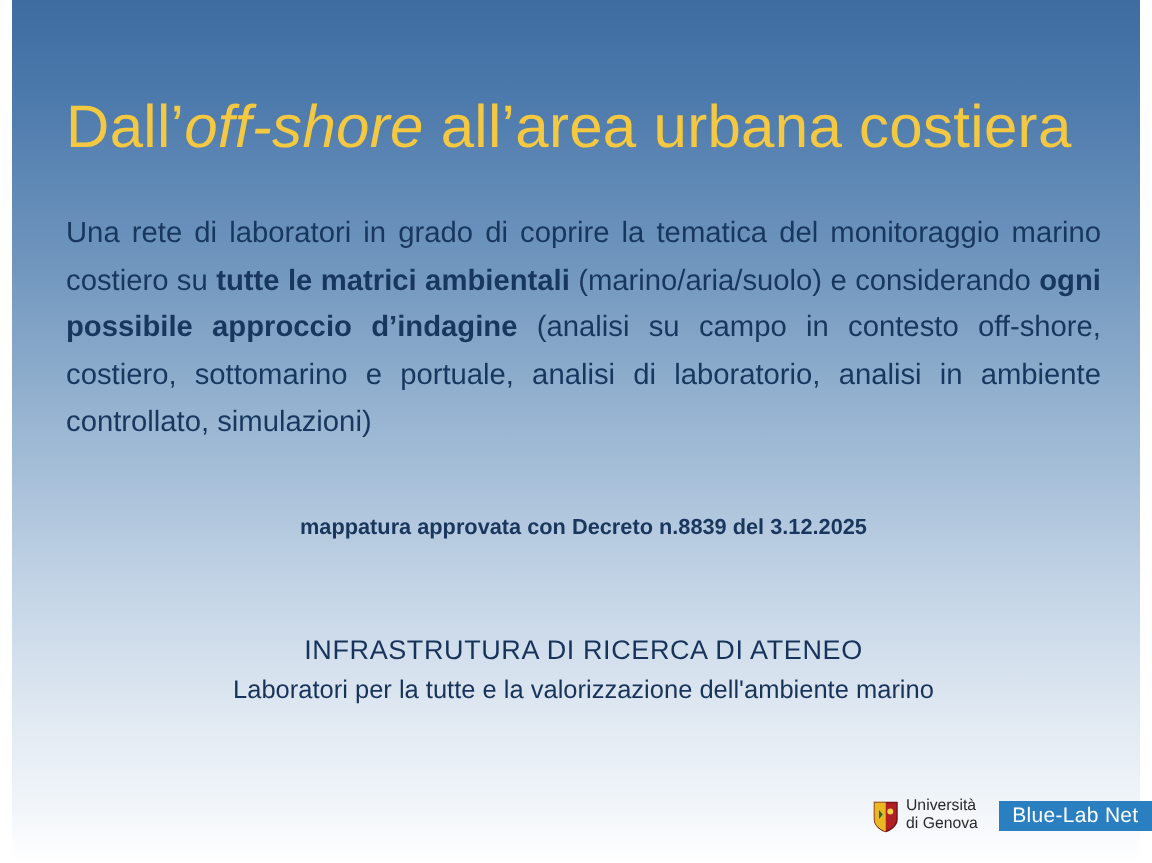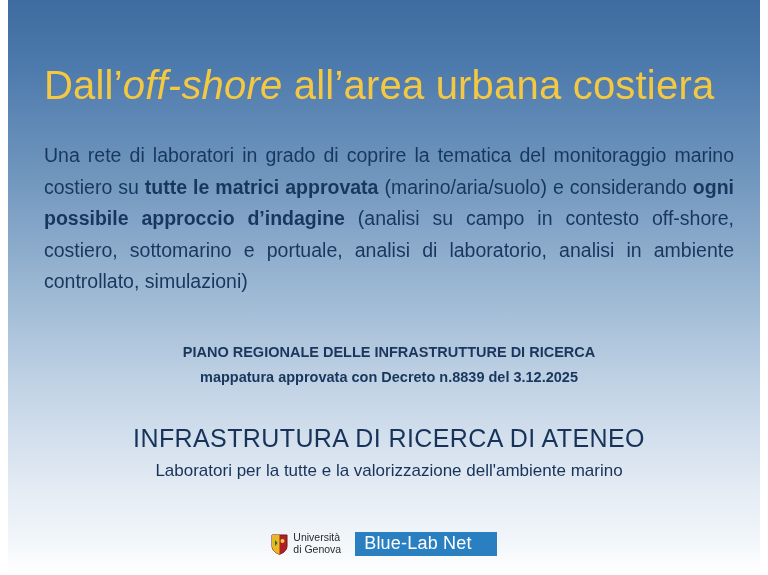--- a/index.html
+++ b/index.html
@@ -85,38 +85,38 @@
 
   .infra-block {
     position: absolute;
     left: 44px;
     top: 420px;
     width: 690px;
     text-align: center;
     color: #17335a;
   }
   .infra-title {
-    font-size: 25px;
+    font-size: 18px;
     letter-spacing: 0.4px;
     line-height: 1.5;
   }
   .infra-sub {
     font-size: 17px;
     line-height: 1.5;
   }
 
   .footer {
     position: absolute;
     left: 0;
     right: 0;
     bottom: 14px;
     height: 34px;
     display: flex;
     align-items: center;
-    justify-content: center;
+    justify-content: flex-end;
     gap: 14px;
   }
   .unige-logo {
     display: flex;
     align-items: center;
     gap: 5px;
   }
   .unige-shield {
     width: 17px;
     height: 21px;
@@ -125,44 +125,43 @@
   }
   .unige-text {
     font-size: 10.5px;
     line-height: 1.12;
     color: #2a2a2a;
     text-align: left;
   }
   .bluelab {
     background: #2a7fc1;
     color: #ffffff;
-    font-size: 18px;
-    padding: 2px 25px 3px 9px;
+    font-size: 14px;
+    padding: 2px 9px 3px 9px;
     line-height: 1.1;
     letter-spacing: 0.2px;
   }
 </style>
 </head>
 <body>
 
 <div class="slide">
 
   <div class="edge left"></div>
   <div class="edge right"></div>
 
   <div class="title">
     <span>Dall’</span><span class="ital">off-shore</span><span> all’area urbana costiera</span>
   </div>
 
   <div class="body-text">
-    <span>Una rete di laboratori in grado di coprire la tematica del monitoraggio marino costiero su </span><b>tutte le matrici approvata</b><span> (marino/aria/suolo) e considerando </span><b>ogni possibile approccio d’indagine</b><span> (analisi su campo in contesto off-shore, costiero, sottomarino e portuale, analisi di laboratorio, analisi in ambiente controllato, simulazioni)</span>
+    <span>Una rete di laboratori in grado di coprire la tematica del monitoraggio marino costiero su </span><b>tutte le matrici ambientali</b><span> (marino/aria/suolo) e considerando </span><b>ogni possibile approccio d’indagine</b><span> (analisi su campo in contesto off-shore, costiero, sottomarino e portuale, analisi di laboratorio, analisi in ambiente controllato, simulazioni)</span>
   </div>
 
   <div class="plan-block">
-    <div>PIANO REGIONALE DELLE INFRASTRUTTURE DI RICERCA</div>
     <div>mappatura approvata con Decreto n.8839 del 3.12.2025</div>
   </div>
 
   <div class="infra-block">
     <div class="infra-title">INFRASTRUTURA DI RICERCA  DI  ATENEO</div>
     <div class="infra-sub">Laboratori per la tutte e la valorizzazione dell'ambiente marino</div>
   </div>
 
   <div class="footer">
     <div class="unige-logo">

